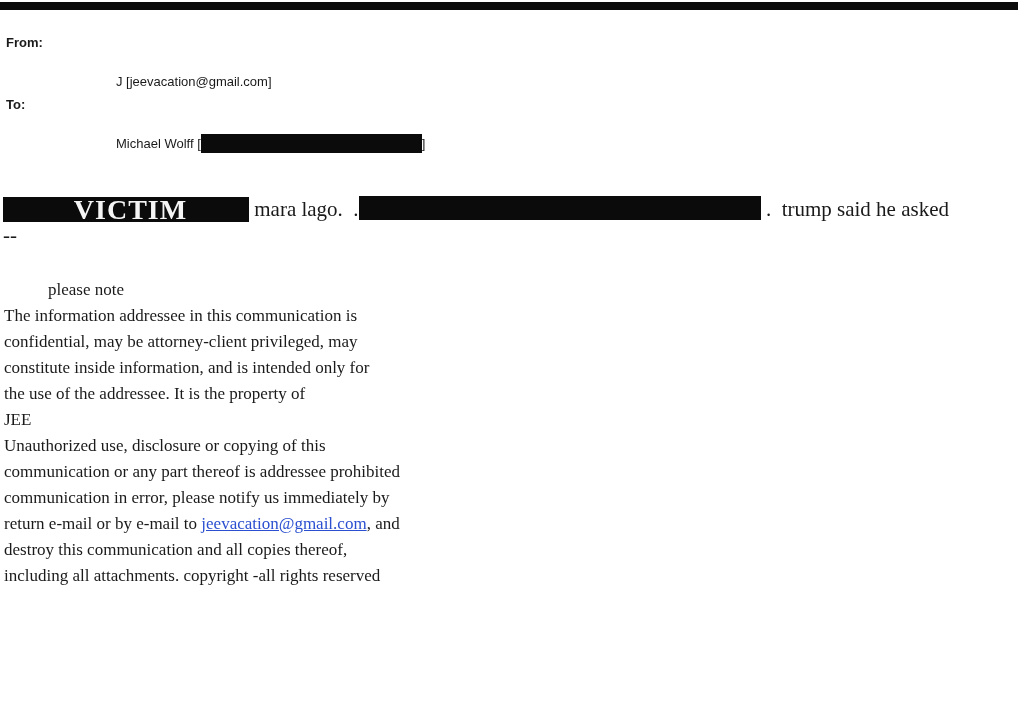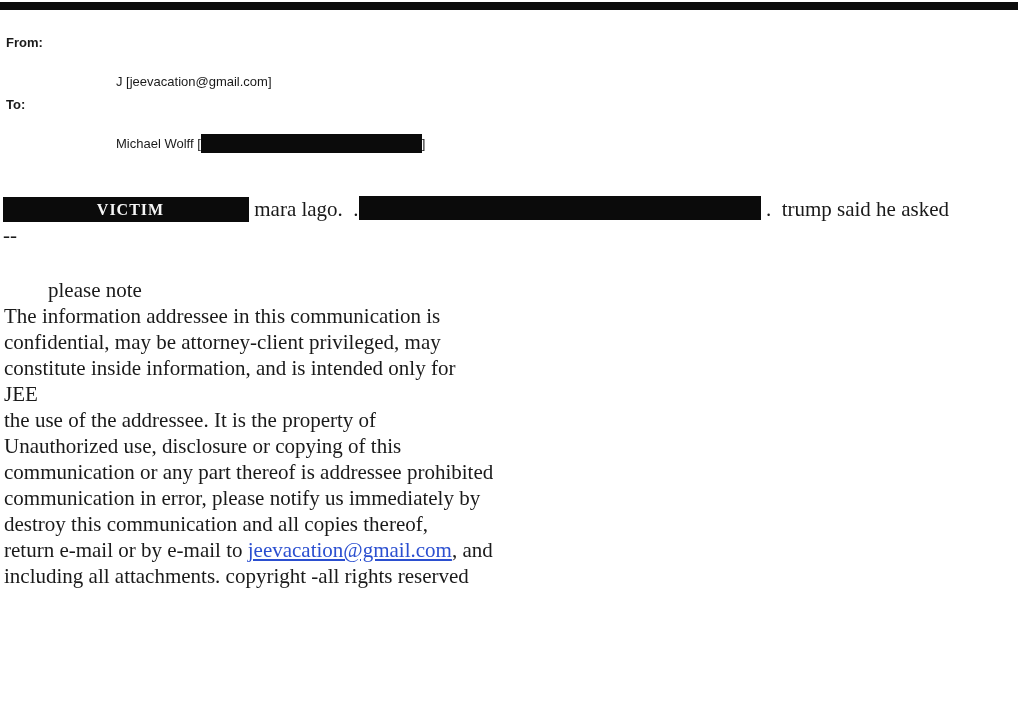--- a/index.html
+++ b/index.html
@@ -54,41 +54,41 @@
   }
   .body-line { white-space: pre; height: 26px; }
   .victim-redaction {
     display: inline-block;
     width: 246px;
     height: 25px;
     background: #0b0b0b;
     color: #f5f5f5;
     text-align: center;
     font-weight: bold;
-    font-size: 16px;
+    font-size: 28px;
     line-height: 25px;
     vertical-align: bottom;
     letter-spacing: 1px;
     padding-left: 9px;
   }
   .wide-redaction {
     display: inline-block;
     width: 402px;
     height: 24px;
     background: #0b0b0b;
     vertical-align: bottom;
     margin-bottom: 2px;
   }
   
   .disclaimer {
     position: absolute;
     left: 4px;
     top: 277px;
     width: 560px;
-    font-size: 21px;
+    font-size: 17px;
     line-height: 26px;
   }
   .disc-line { white-space: pre; height: 26px; }
   .disc-line.indented { padding-left: 44px; }
   .email-link {
     text-decoration: underline;
     cursor: pointer;
   }
 </style>
 </head>
@@ -112,23 +112,23 @@
   <div class="email-body">
     <div class="body-line"><span class="victim-redaction" style="background: rgb(11, 11, 11);">VICTIM</span><span> mara lago.  .</span><span class="wide-redaction" style="background: rgb(11, 11, 11);"></span><span> .  trump said he asked</span></div>
     <div class="body-line">--</div>
   </div>
 
   <div class="disclaimer">
     <div class="disc-line indented">please note</div>
     <div class="disc-line">The information addressee in this communication is</div>
     <div class="disc-line">confidential, may be attorney-client privileged, may</div>
     <div class="disc-line">constitute inside information, and is intended only for</div>
+    <div class="disc-line">the use of the addressee. It is the property of</div>
     <div class="disc-line">JEE</div>
-    <div class="disc-line">the use of the addressee. It is the property of</div>
     <div class="disc-line">Unauthorized use, disclosure or copying of this</div>
     <div class="disc-line">communication or any part thereof is addressee prohibited</div>
     <div class="disc-line">communication in error, please notify us immediately by</div>
+    <div class="disc-line"><span>return e-mail or by e-mail to </span><span class="email-link" style="color: rgb(43, 79, 208);">jeevacation@gmail.com</span><span>, and</span></div>
     <div class="disc-line">destroy this communication and all copies thereof,</div>
-    <div class="disc-line"><span>return e-mail or by e-mail to </span><span class="email-link" style="color: rgb(43, 79, 208);">jeevacation@gmail.com</span><span>, and</span></div>
     <div class="disc-line">including all attachments. copyright -all rights reserved</div>
   </div>
 
 </div>
 
 </body></html>

